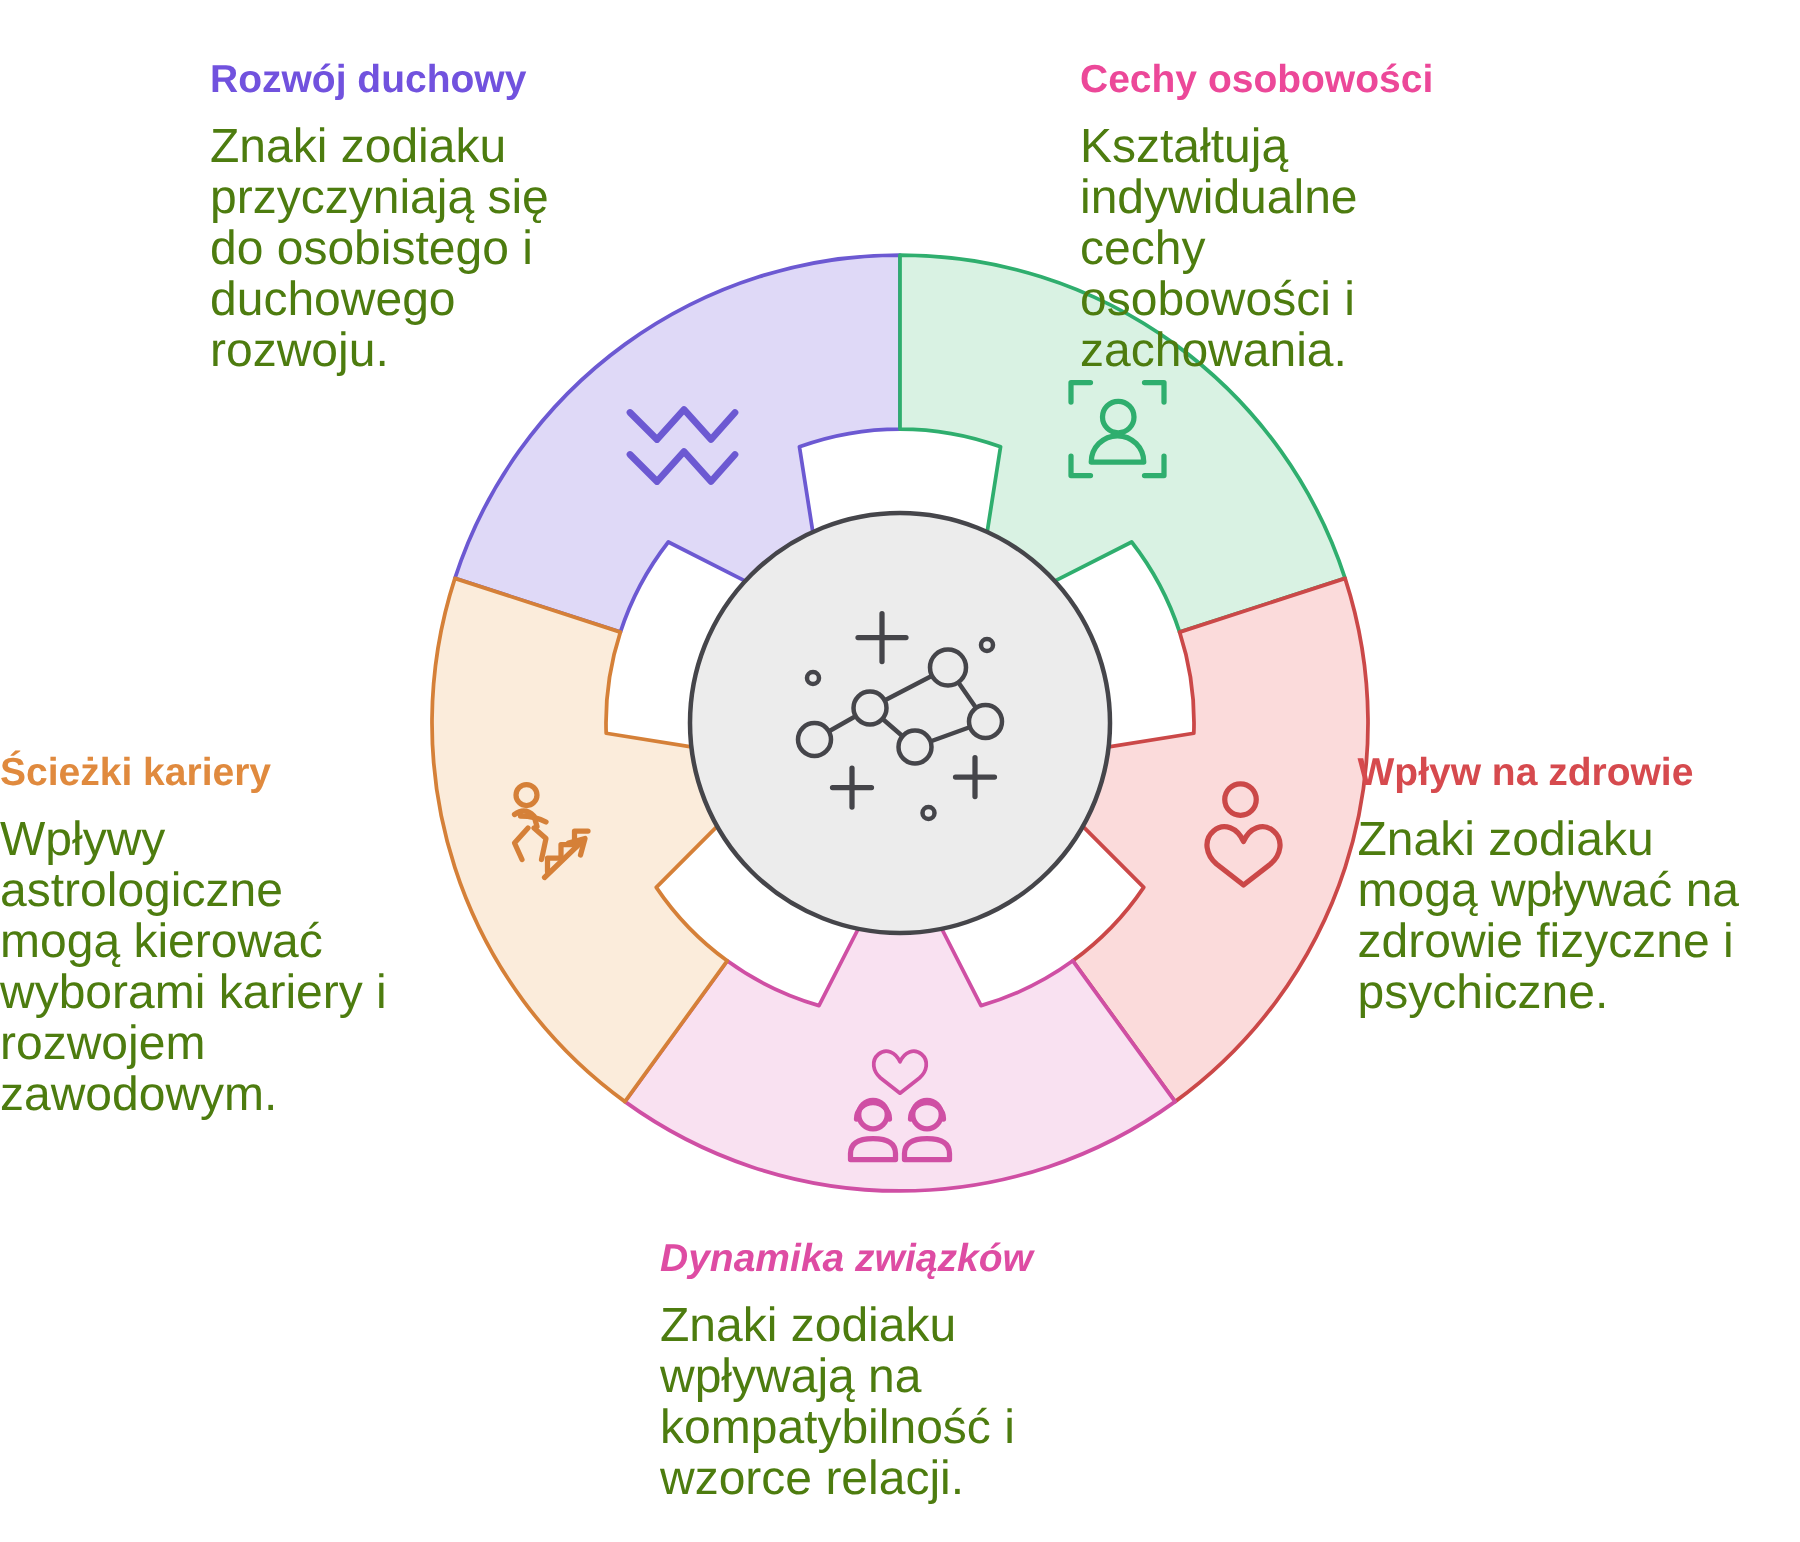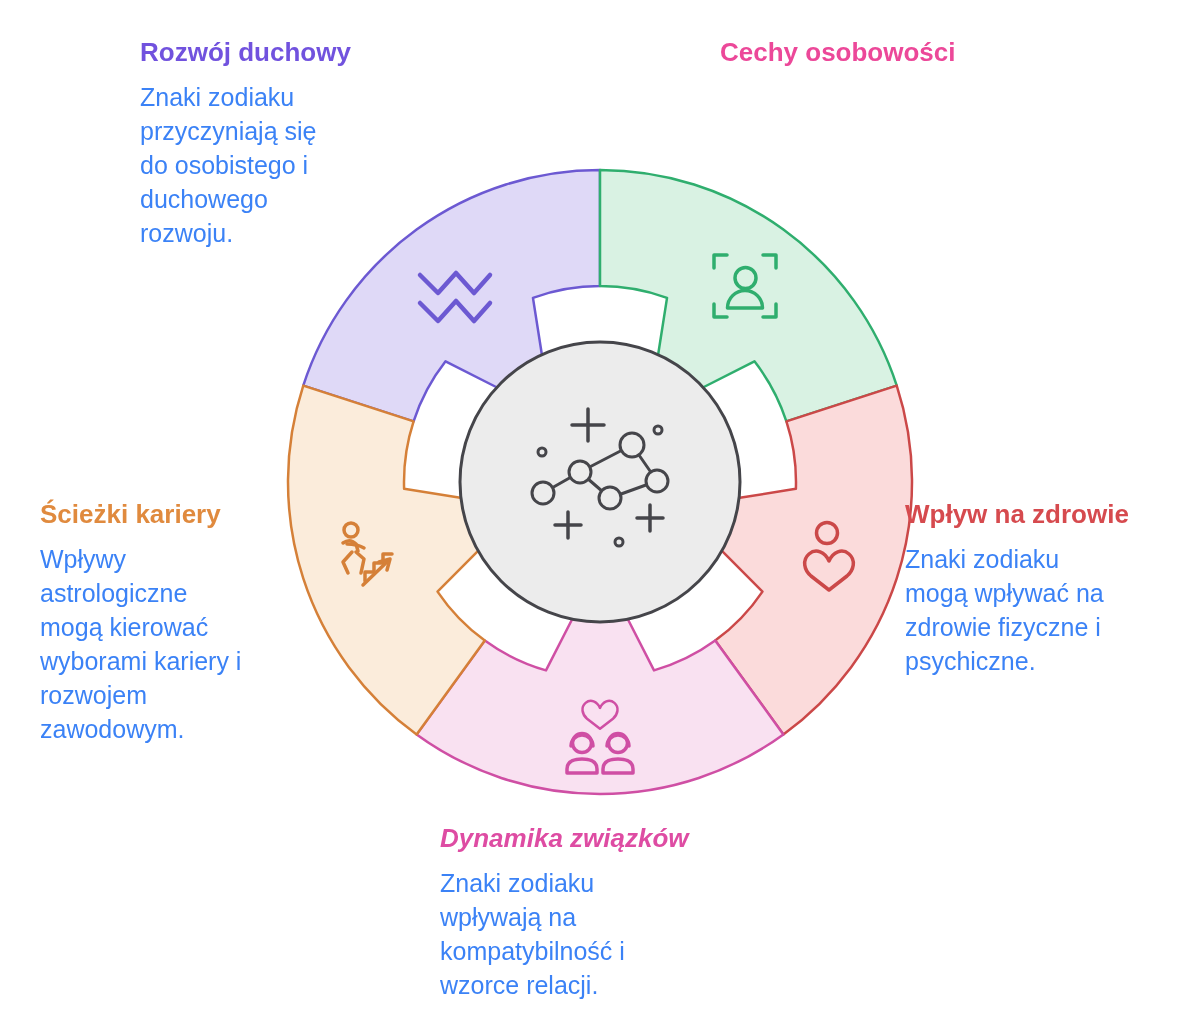--- a/index.html
+++ b/index.html
@@ -3,21 +3,21 @@
 <meta charset="utf-8">
 <style>
   html,body{margin:0;padding:0;background:#ffffff;}
   .canvas{
     position:relative;width:1200px;height:1028px;background:#ffffff;
     font-family:"Liberation Sans","DejaVu Sans",sans-serif;overflow:hidden;
   }
   .wheel-svg{position:absolute;left:0;top:0;}
   .label{position:absolute;text-align:left;}
   .label h2{margin:0 0 12px 0;font-size:26px;font-weight:700;line-height:32px;}
-  .label p{margin:0;font-size:25px;line-height:34px;color:#3b82f6;white-space:pre-line;}
+  .label p{margin:0;font-size:32px;line-height:34px;color:#4d7c0f;white-space:pre-line;}
 </style>
 </head>
 <body>
 
 <div class="canvas">
 
   <svg class="wheel-svg" width="1200" height="1028" viewBox="0 0 1200 1028">
 
     <g stroke-width="2.5" stroke-linejoin="round">
       <path d="M 303.27,385.59 A 312 312 0 0 1 600.00,170.00 L 600.00,286.00 A 196 196 0 0 0 532.96,297.82 L 542.52,358.74 A 136 136 0 0 0 500.54,389.25 L 445.55,361.33 A 196 196 0 0 0 413.59,421.43 Z" fill="#dfd9f7" stroke="#6c59d2"></path>
@@ -89,39 +89,44 @@
     <h2 style="color: rgb(113, 82, 222);">Rozwój duchowy</h2>
     <p>Znaki zodiaku
 przyczyniają się
 do osobistego i
 duchowego
 rozwoju.</p>
   </div>
 
   <div class="label" style="left:720px;top:36px;width:340px;">
     <h2 style="color: #ec4899;">Cechy osobowości</h2>
+    <p>Kształtują
+indywidualne
+cechy
+osobowości i
+zachowania.</p>
   </div>
 
   <div class="label" style="left:905px;top:498px;width:310px;">
     <h2 style="color: rgb(214, 74, 78);">Wpływ na zdrowie</h2>
     <p>Znaki zodiaku
 mogą wpływać na
 zdrowie fizyczne i
 psychiczne.</p>
   </div>
 
   <div class="label" style="left:440px;top:822px;width:320px;">
     <h2 style="color: rgb(222, 76, 163); font-style: italic;">Dynamika związków</h2>
     <p>Znaki zodiaku
 wpływają na
 kompatybilność i
 wzorce relacji.</p>
   </div>
 
-  <div class="label" style="left:0px;top:498px;width:272px;padding-left:40px;">
+  <div class="label" style="left:0px;top:498px;width:272px;">
     <h2 style="color: rgb(224, 138, 62);">Ścieżki kariery</h2>
     <p>Wpływy
 astrologiczne
 mogą kierować
 wyborami kariery i
 rozwojem
 zawodowym.</p>
   </div>
 
 </div>

